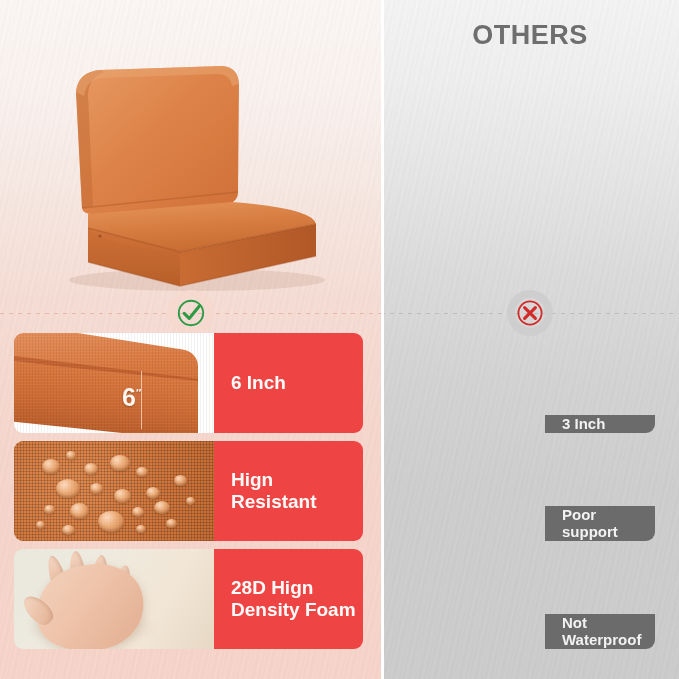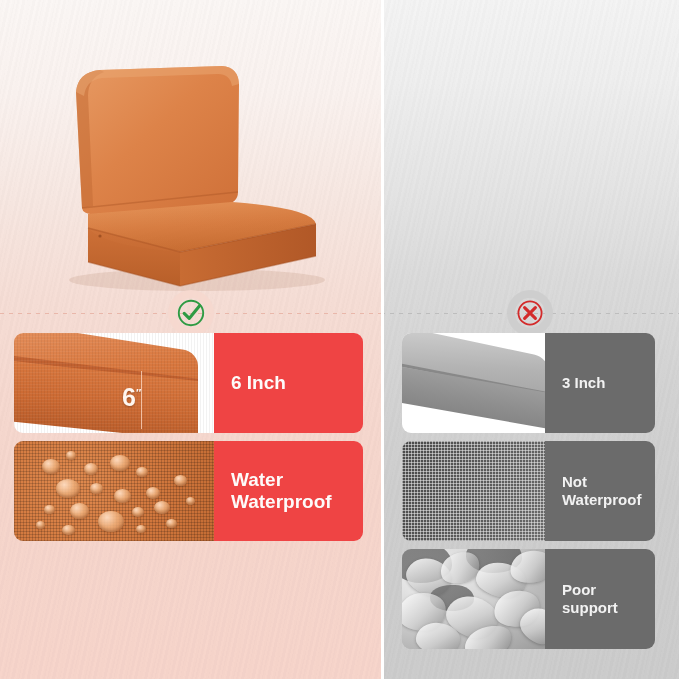--- a/index.html
+++ b/index.html
@@ -89,21 +89,21 @@
   
   .cards { position:absolute; z-index:6; }
   .cards-left  { left:14px;  top:333px; width:349px; }
   .cards-right { left:402px; top:333px; width:253px; }
 
   .card {
     display:flex; border-radius:9px; overflow:hidden;
     margin-bottom:8px; position:relative;
   }
   .cards-left  .card { height:100px; }
-  .cards-right .card { height:100px; }
+  .cards-right .card { height:100px;align-items:flex-end; }
 
   .card-img { position:relative; overflow:hidden; flex:0 0 auto; }
   .cards-left  .card-img { width:200px; }
   .cards-right .card-img { width:143px; }
 
   .card-label {
     flex:1 1 auto; display:flex; align-items:center;
     padding-left:17px;
     font-weight:bold; line-height:1.18;
   }
@@ -280,20 +280,23 @@
         </g>
 
         <circle cx="58" cy="180" r="1.6" fill="#8f441b" opacity="0.7"></circle>
       </svg>
     </div>
   </div>
 
   <div class="panel panel-right">
     <div class="texture"></div>
 
+    <div class="hdr hdr-others">
+      <span>OTHERS</span>
+    </div>
 
   </div>
 
   <div class="divider"></div>
 
   <div class="badge-row" style="left:0; width:381px;">
     <div class="badge-line ours"></div>
     <div class="badge ours">
       <svg width="30" height="30" viewBox="0 0 30 30">
         <circle cx="15" cy="15" r="12.2" fill="none" stroke="#2e9b43" stroke-width="1.9"></circle>
@@ -349,47 +352,52 @@
           <div class="drop" style="left:118px; top:66px; width:12px; height:10px;"></div>
           <div class="drop" style="left:140px; top:60px; width:16px; height:13px;"></div>
           <div class="drop" style="left:160px; top:34px; width:13px; height:11px;"></div>
           <div class="drop" style="left:22px;  top:80px; width:9px;  height:8px;"></div>
           <div class="drop" style="left:48px;  top:84px; width:13px; height:10px;"></div>
           <div class="drop" style="left:122px; top:84px; width:10px; height:8px;"></div>
           <div class="drop" style="left:152px; top:78px; width:11px; height:9px;"></div>
           <div class="drop" style="left:172px; top:56px; width:9px;  height:8px;"></div>
         </div>
       </div>
-      <div class="card-label" style="white-space:pre-line">Water Waterproof</div>
-    </div>
-
+      <div class="card-label" style="white-space:pre-line">Hign Resistant</div>
+    </div>
+
+    <div class="card">
+      <div class="card-img">
+        <div class="art-foam">
+          <div class="shadow"></div>
+          <div class="finger" style="left:36px; top:6px;  width:15px; height:44px; transform:rotate(-16deg);"></div>
+          <div class="finger" style="left:56px; top:2px;  width:16px; height:50px; transform:rotate(-6deg);"></div>
+          <div class="finger" style="left:78px; top:6px;  width:16px; height:46px; transform:rotate(4deg);"></div>
+          <div class="finger" style="left:100px;top:16px; width:15px; height:38px; transform:rotate(14deg);"></div>
+          <div class="palm"></div>
+          <div class="finger" style="left:14px; top:44px; width:20px; height:34px; transform:rotate(-46deg);"></div>
+        </div>
+      </div>
+      <div class="card-label" style="white-space:pre-line">28D Hign
+Density Foam</div>
+    </div>
 
   </div>
 
   <div class="cards cards-right">
 
     <div class="card">
       <div class="card-img">
         <div class="art-three">
           <div class="top3"></div>
           <div class="seam3"></div>
           <div class="front3"></div>
         </div>
       </div>
       <div class="card-label">3 Inch</div>
-    </div>
-
-    <div class="card">
-      <div class="card-img">
-        <div class="art-mesh">
-            <div class="grid"></div>
-          </div>
-      </div>
-      <div class="card-label" style="white-space:pre-line">Not
-Waterproof</div>
     </div>
 
     <div class="card">
       <div class="card-img">
         <div class="art-fiber">
           <div class="dark" style="left:-10px; top:-6px;  width:60px; height:40px;"></div>
           <div class="dark" style="left:64px;  top:-10px; width:56px; height:34px;"></div>
           <div class="tuft" style="left:4px;   top:10px;  width:46px; height:36px; transform:rotate(18deg);"></div>
           <div class="tuft" style="left:38px;  top:4px;   width:40px; height:30px; transform:rotate(-22deg);"></div>
           <div class="tuft" style="left:74px;  top:14px;  width:50px; height:34px; transform:rotate(9deg);"></div>
@@ -400,15 +408,25 @@
           <div class="tuft" style="left:92px;  top:42px;  width:46px; height:36px; transform:rotate(-12deg);"></div>
           <div class="tuft" style="left:118px; top:60px;  width:40px; height:34px; transform:rotate(22deg);"></div>
           <div class="tuft" style="left:14px;  top:74px;  width:44px; height:32px; transform:rotate(6deg);"></div>
           <div class="tuft" style="left:62px;  top:78px;  width:48px; height:30px; transform:rotate(-18deg);"></div>
         </div>
       </div>
       <div class="card-label" style="white-space:pre-line">Poor
 support</div>
     </div>
 
+    <div class="card">
+      <div class="card-img">
+        <div class="art-mesh">
+            <div class="grid"></div>
+          </div>
+      </div>
+      <div class="card-label" style="white-space:pre-line">Not
+Waterproof</div>
+    </div>
+
   </div>
 
 </div>
 
 </body></html>

